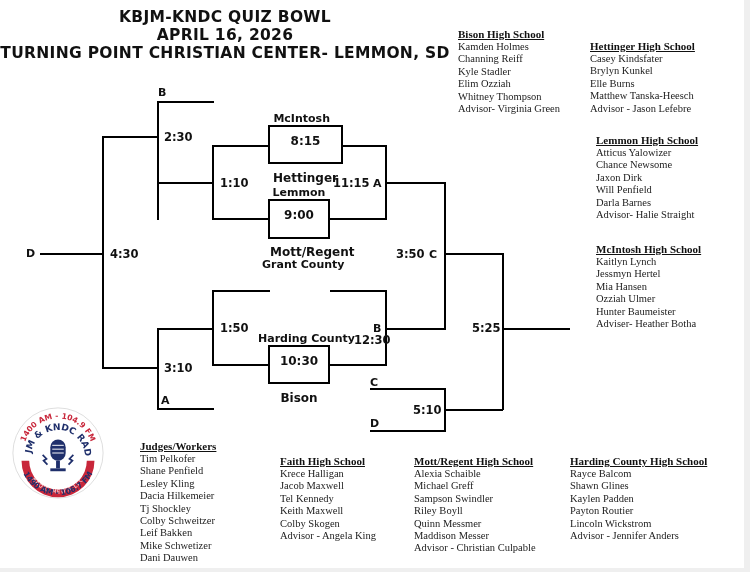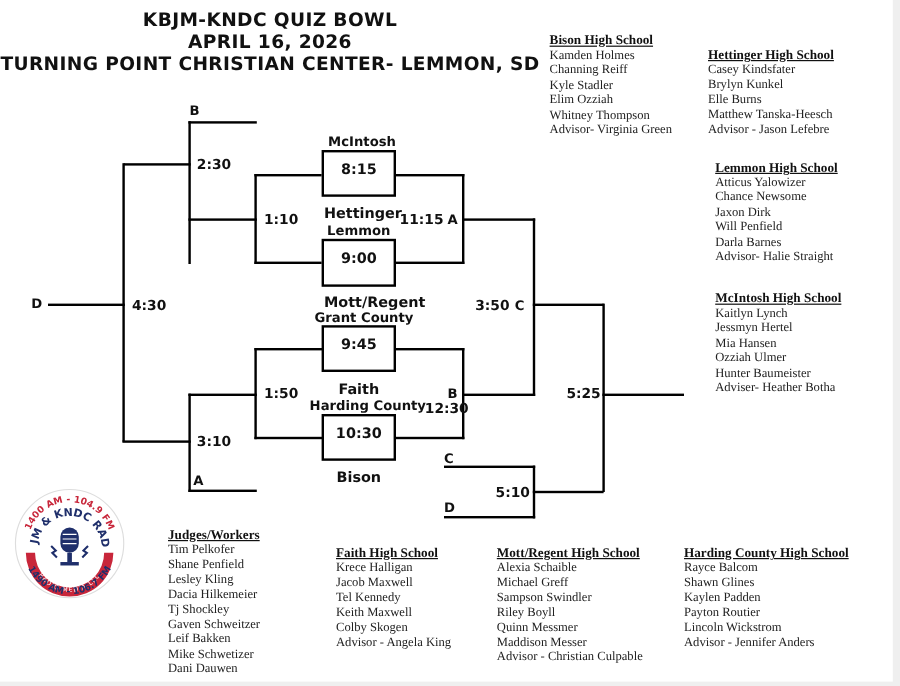--- a/index.html
+++ b/index.html
@@ -43,41 +43,37 @@
   <div class="hl" style="left:212px;top:218px;width:58px;"></div>
 
   <div class="hl" style="left:330px;top:145px;width:57px;"></div>
   <div class="hl" style="left:330px;top:218px;width:57px;"></div>
   <div class="vl" style="left:385px;top:145px;height:75px;"></div>
   <div class="tm" style="left:333px;top:176px;">11:15</div>
   <div class="lbl" style="left:373px;top:177px;">A</div>
   <div class="hl" style="left:385px;top:182px;width:61px;"></div>
 
   <div class="lbl" style="left:268px;top:112px;width:62px;text-align:right;">McIntosh</div>
-  <div class="box" style="left:268px;top:125px;width:62px;height:39px;">
+  <div class="box" style="left:268px;top:125px;width:75px;height:39px;">
     <span class="t">8:15</span>
     <span class="s">Hettinger</span>
   </div>
 
   <div class="lbl" style="left:268px;top:186px;width:62px;text-align:center;">Lemmon</div>
   <div class="box" style="left:268px;top:199px;width:62px;height:40px;">
     <span class="t">9:00</span>
     <span class="s">Mott/Regent</span>
   </div>
 
   <div class="lbl" style="left:26px;top:247px;">D</div>
   <div class="hl" style="left:40px;top:253px;width:64px;"></div>
   <div class="vl" style="left:102px;top:136px;height:232px;"></div>
   <div class="tm" style="left:110px;top:247px;">4:30</div>
 
   <div class="lbl" style="left:262px;top:258px;width:76px;text-align:right;">Grant County</div>
-  <div class="box" style="left:268px;top:271px;width:62px;height:39px;">
-    <span class="t">9:45</span>
-    <span class="s">Faith</span>
-  </div>
 
   <div class="lbl" style="left:258px;top:332px;width:84px;text-align:center;">Harding County</div>
   <div class="box" style="left:268px;top:345px;width:62px;height:39px;">
     <span class="t">10:30</span>
     <span class="s">Bison</span>
   </div>
 
   <div class="hl" style="left:212px;top:290px;width:58px;"></div>
   <div class="hl" style="left:212px;top:364px;width:58px;"></div>
   <div class="vl" style="left:212px;top:290px;height:76px;"></div>
@@ -210,21 +206,21 @@
     <span class="m">Advisor -  Angela King</span>
   </div>
 
   <div class="roster" style="left:140px;top:440px;width:110px;">
     <span class="h">Judges/Workers</span>
     <span class="m">Tim Pelkofer</span>
     <span class="m">Shane Penfield</span>
     <span class="m">Lesley Kling</span>
     <span class="m">Dacia Hilkemeier</span>
     <span class="m">Tj Shockley</span>
-    <span class="m">Gaven Schweitzer</span>
+    <span class="m">Colby Schweitzer</span>
     <span class="m">Leif Bakken</span>
     <span class="m">Mike Schwetizer</span>
     <span class="m">Dani Dauwen</span>
   </div>
 </div>
 
 <div class="edge"></div>
 <div class="bottom-edge"></div>
 
 </body></html>

